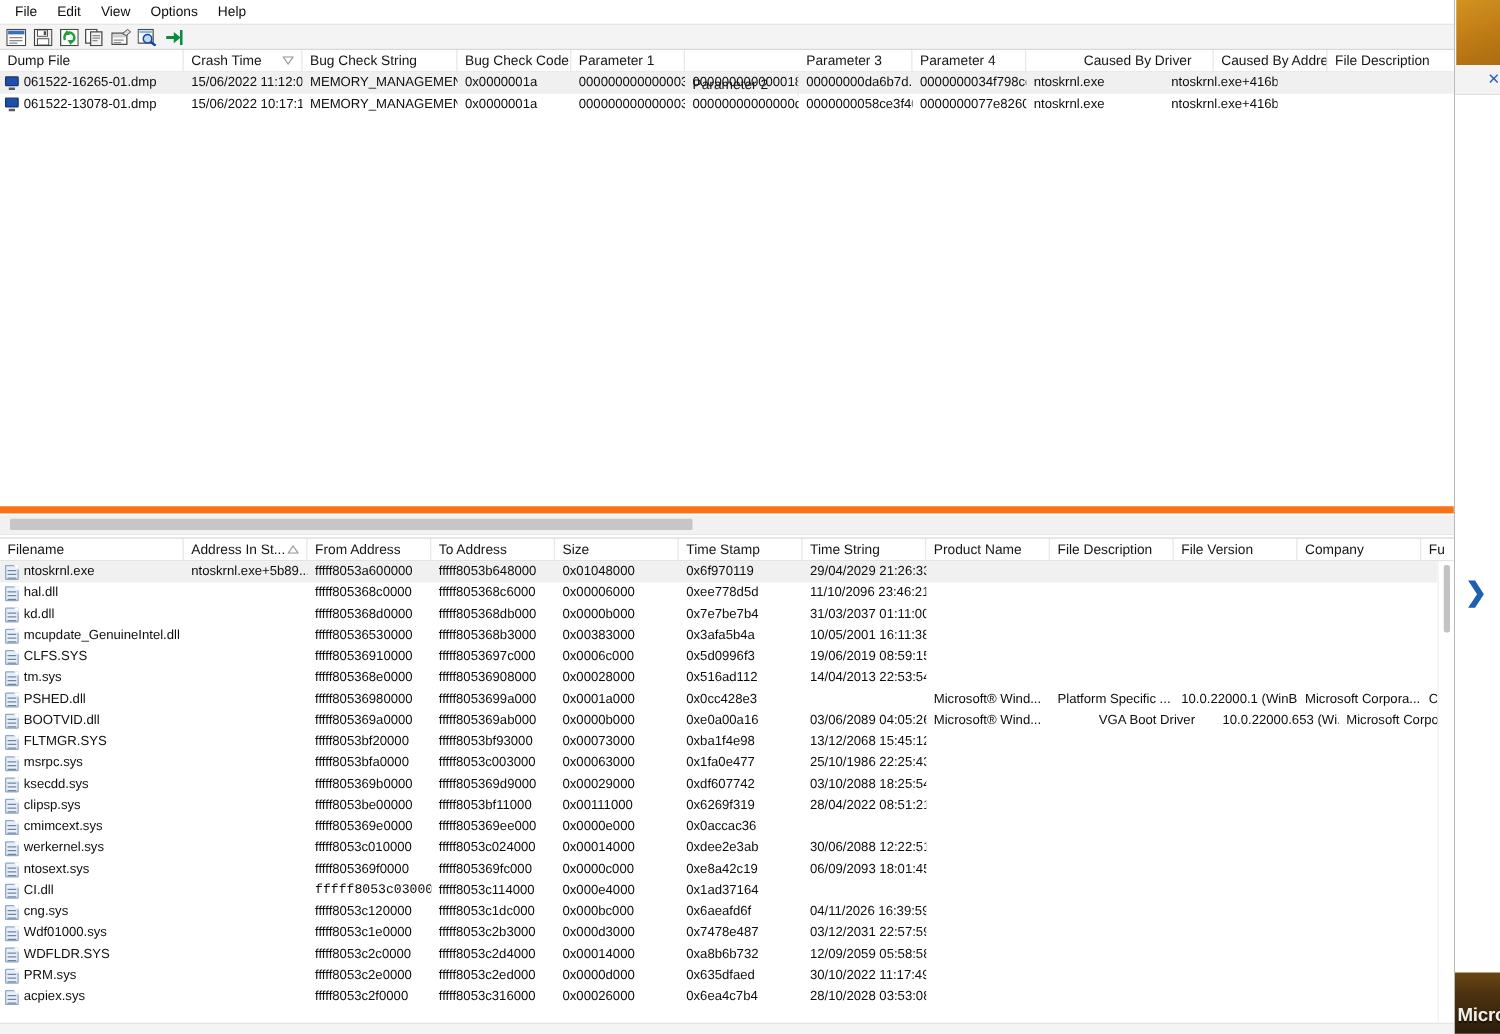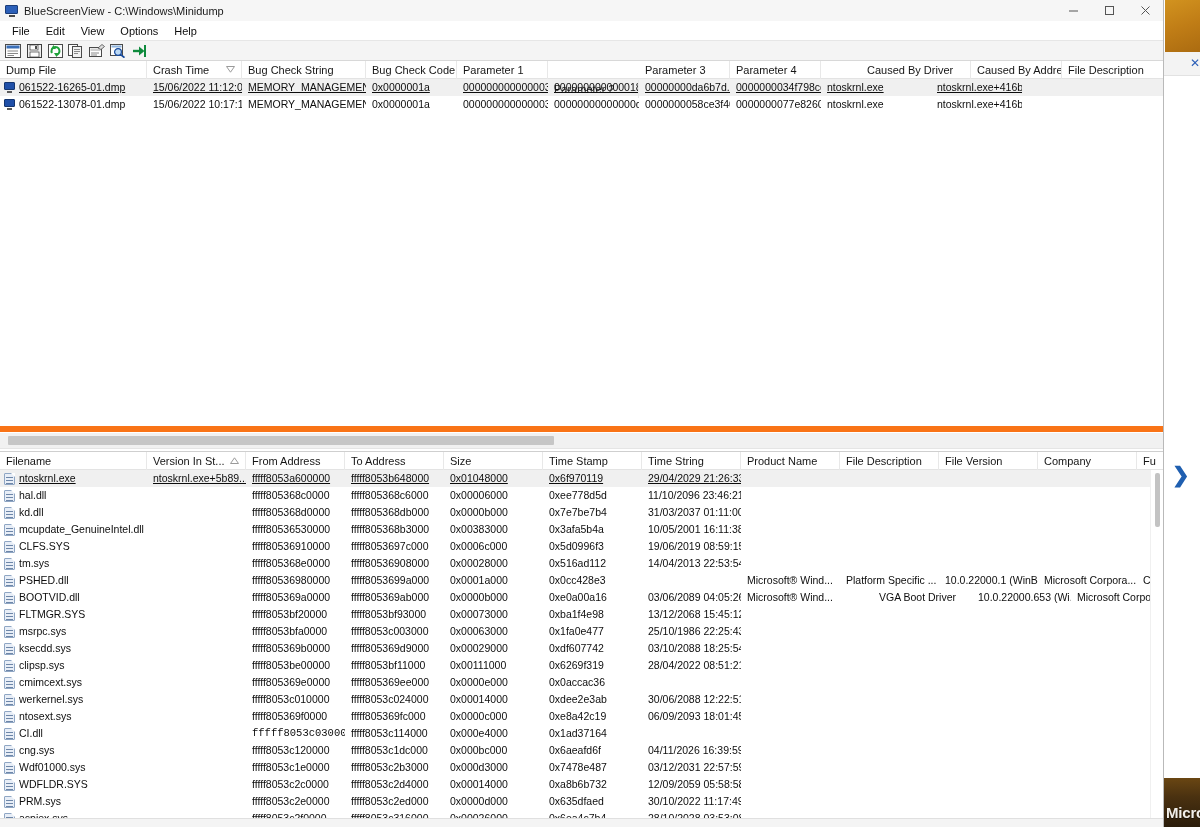--- a/index.html
+++ b/index.html
@@ -181,21 +181,21 @@
 
   .rows { }
   .row {
     display: flex;
     height: 17px;
     align-items: center;
     font-size: 10.5px;
     color: #0d0d0d;
     white-space: nowrap;
   }
-  .row.selected { background: #f0f0f0; text-decoration: underline; }
+  .row.selected { background: #f0f0f0; }
   .cell {
     height: 17px; line-height: 17px;
     padding-left: 6px;
     overflow: hidden; text-overflow: clip; white-space: nowrap;
     flex: 0 0 auto;
   }
   .cell.with-icon { display: flex; align-items: center; gap: 4px; padding-left: 4px; }
 
   .ico-monitor {
     width: 11px; height: 11px;
@@ -284,45 +284,20 @@
   <div class="bg-wallpaper-bottom"></div>
   <div class="bg-taskbar-label">Micro</div>
 
   <div class="bg-window"></div>
   <div class="bg-window-titlebar"></div>
   <div class="bg-window-close">✕</div>
   <div class="bg-window-chevron">❯</div>
 
   <div id="app-window">
 
-    <div class="titlebar">
-      <div class="titlebar-icon">
-        <span class="mon-glyph"></span>
-      </div>
-      <div class="titlebar-text">BlueScreenView  -  C:\Windows\Minidump</div>
-
-      <div class="window-controls">
-        <div class="winbtn">
-          <svg width="11" height="11" viewBox="0 0 11 11">
-              <line x1="1" y1="6" x2="10" y2="6" stroke="#555" stroke-width="1"></line>
-            </svg>
-        </div>
-        <div class="winbtn">
-          <svg width="11" height="11" viewBox="0 0 11 11">
-              <rect x="1.5" y="1.5" width="8" height="8" fill="none" stroke="#555" stroke-width="1"></rect>
-            </svg>
-        </div>
-        <div class="winbtn">
-          <svg width="11" height="11" viewBox="0 0 11 11">
-              <line x1="1.5" y1="1.5" x2="9.5" y2="9.5" stroke="#555" stroke-width="1"></line>
-              <line x1="9.5" y1="1.5" x2="1.5" y2="9.5" stroke="#555" stroke-width="1"></line>
-            </svg>
-        </div>
-      </div>
-    </div>
 
     <div class="menubar">
       <div class="menu-item">File</div>
       <div class="menu-item">Edit</div>
       <div class="menu-item">View</div>
       <div class="menu-item">Options</div>
       <div class="menu-item">Help</div>
     </div>
 
     <div class="toolbar">
@@ -443,21 +418,21 @@
     </div>
 
     <div class="hscroll-area">
       <div class="hscroll-thumb" id="upper-hthumb" style="left: 8px; width: 546px;"></div>
     </div>
     <div class="splitter"></div>
 
     <div class="pane" id="lower-pane">
       <div class="hdr-row" id="lower-header">
           <div class="hdr-cell" style="width: 147px;"><span>Filename</span></div>
-          <div class="hdr-cell" style="width: 99px;"><span>Version In St...</span><svg class="sort-desc" viewBox="0 0 9 7" width="9" height="7">
+          <div class="hdr-cell" style="width: 99px;"><span>Address In St...</span><svg class="sort-desc" viewBox="0 0 9 7" width="9" height="7">
               <path d="M4.5 0.8 L8.5 6.5 L0.5 6.5 Z" fill="none" stroke="#9a9a9a" stroke-width="1"></path>
             </svg></div>
           <div class="hdr-cell" style="width: 99px;"><span>From Address</span></div>
           <div class="hdr-cell" style="width: 99px;"><span>To Address</span></div>
           <div class="hdr-cell" style="width: 99px;"><span>Size</span></div>
           <div class="hdr-cell" style="width: 99px;"><span>Time Stamp</span></div>
           <div class="hdr-cell" style="width: 99px;"><span>Time String</span></div>
           <div class="hdr-cell" style="width: 99px;"><span>Product Name</span></div>
           <div class="hdr-cell" style="width: 99px;"><span>File Description</span></div>
           <div class="hdr-cell" style="width: 99px;"><span>File Version</span></div>

